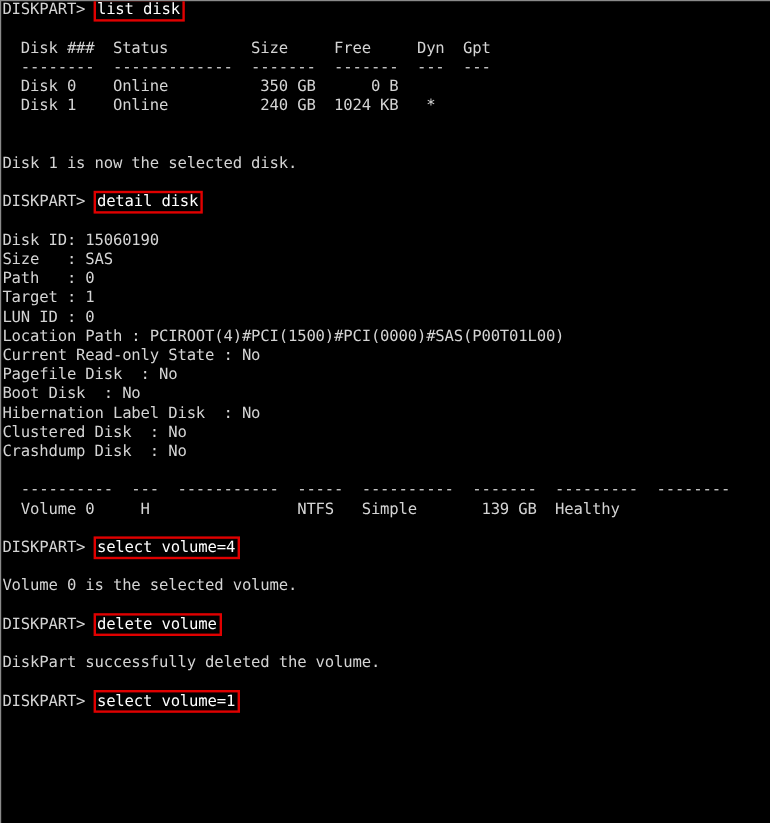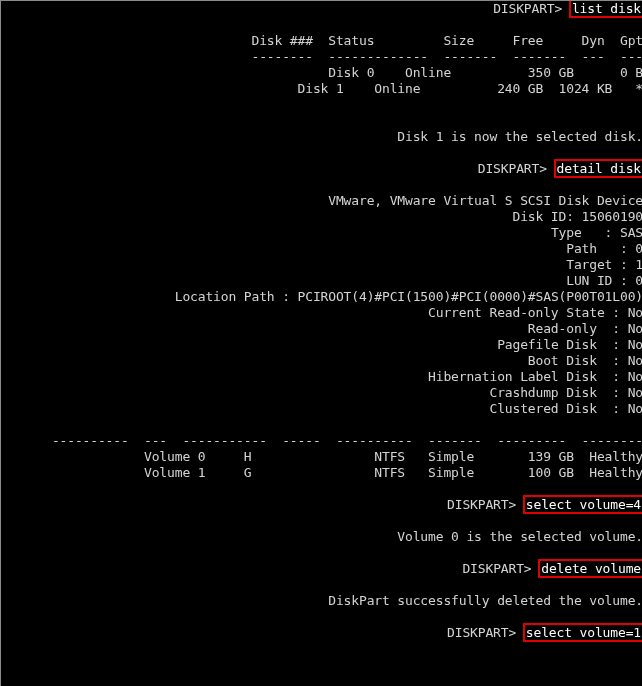--- a/index.html
+++ b/index.html
@@ -44,21 +44,20 @@
     position: relative;
     height: 16px;
     line-height: 16px;
     white-space: pre;
     font-family: "DejaVu Sans Mono", "Liberation Mono", monospace;
     font-size: 13px;
     color: #d4d4d4;
     padding-left: 1px;
     letter-spacing: -0.15px;
     overflow: visible;
-    text-align: right;
   }
 
   .line.blank {
     color: transparent;
   }
 
   .prompt {
     color: #d4d4d4;
     white-space: pre;
   }
@@ -92,38 +91,35 @@
       <div class="line">  Disk ###  Status         Size     Free     Dyn  Gpt</div>
       <div class="line">  --------  -------------  -------  -------  ---  ---</div>
       <div class="line">  Disk 0    Online          350 GB      0 B</div>
       <div class="line">  Disk 1    Online          240 GB  1024 KB   *</div>
       <div class="line blank">&nbsp;</div>
       <div class="line blank">&nbsp;</div>
       <div class="line">Disk 1 is now the selected disk.</div>
       <div class="line blank">&nbsp;</div>
       <div class="line"><span class="prompt">DISKPART&gt; </span><span class="cmd boxed">detail disk</span></div>
       <div class="line blank">&nbsp;</div>
-      <div class="line">VMware, VMware Virtual S SCSI Disk Device</div>
       <div class="line">Disk ID: 15060190</div>
-      <div class="line">Type   : SAS</div>
+      <div class="line">Size   : SAS</div>
       <div class="line">Path   : 0</div>
       <div class="line">Target : 1</div>
       <div class="line">LUN ID : 0</div>
       <div class="line">Location Path : PCIROOT(4)#PCI(1500)#PCI(0000)#SAS(P00T01L00)</div>
       <div class="line">Current Read-only State : No</div>
-      <div class="line">Read-only  : No</div>
       <div class="line">Pagefile Disk  : No</div>
       <div class="line">Boot Disk  : No</div>
       <div class="line">Hibernation Label Disk  : No</div>
+      <div class="line">Clustered Disk  : No</div>
       <div class="line">Crashdump Disk  : No</div>
-      <div class="line">Clustered Disk  : No</div>
       <div class="line blank">&nbsp;</div>
       <div class="line">  ----------  ---  -----------  -----  ----------  -------  ---------  --------</div>
       <div class="line">  Volume 0     H                NTFS   Simple       139 GB  Healthy</div>
-      <div class="line">  Volume 1     G                NTFS   Simple       100 GB  Healthy</div>
       <div class="line blank">&nbsp;</div>
       <div class="line"><span class="prompt">DISKPART&gt; </span><span class="cmd boxed">select volume=4</span></div>
       <div class="line blank">&nbsp;</div>
       <div class="line">Volume 0 is the selected volume.</div>
       <div class="line blank">&nbsp;</div>
       <div class="line"><span class="prompt">DISKPART&gt; </span><span class="cmd boxed">delete volume</span></div>
       <div class="line blank">&nbsp;</div>
       <div class="line">DiskPart successfully deleted the volume.</div>
       <div class="line blank">&nbsp;</div>
       <div class="line"><span class="prompt">DISKPART&gt; </span><span class="cmd boxed">select volume=1</span></div>

